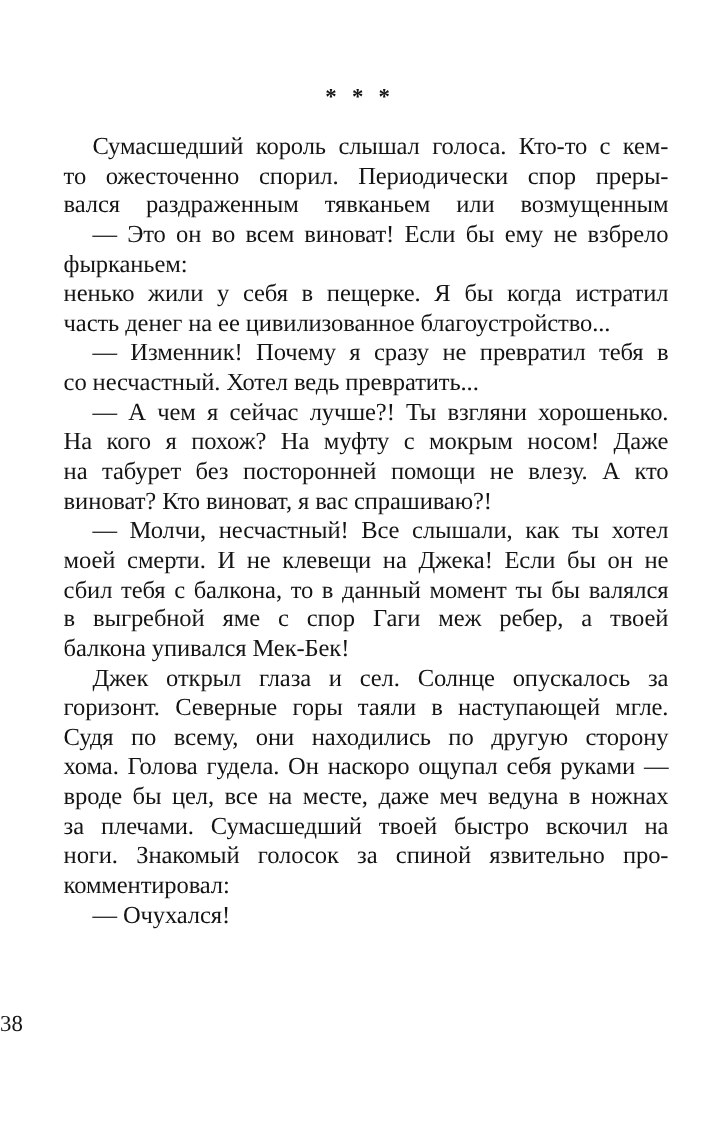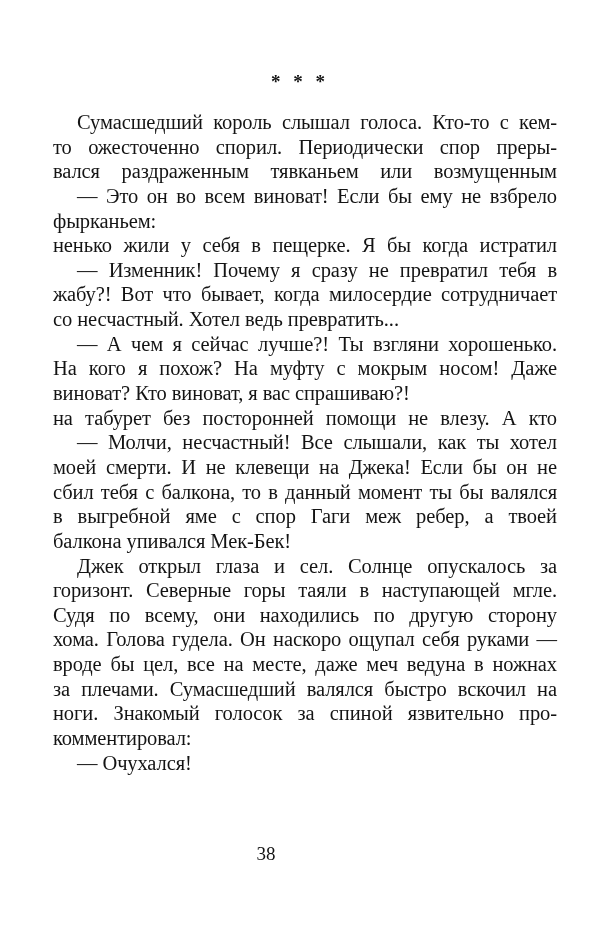--- a/index.html
+++ b/index.html
@@ -52,55 +52,54 @@
       padding-left: 24px;
     }
     .line.last {
       text-align-last: left;
     }
     .page-number {
       position: absolute;
       top: 842px;
       left: 0;
       width: 532px;
-      text-align: center;
       font-size: 19px;
       line-height: 24px;
     }
   </style>
 </head>
 <body>
 
 <div class="page">
   <div class="section-break">* * *</div>
 
   <div class="text-block" id="text-block">
       <span class="line indent">Сумасшедший король слышал голоса. Кто-то с кем-</span>
       <span class="line">то ожесточенно спорил. Периодически спор преры-</span>
       <span class="line">вался раздраженным тявканьем или возмущенным</span>
       <span class="line indent">— Это он во всем виноват! Если бы ему не взбрело</span>
       <span class="line last">фырканьем:</span>
       <span class="line">ненько жили у себя в пещерке. Я бы когда истратил</span>
+      <span class="line last">часть денег на ее цивилизованное благоустройство...</span>
       <span class="line indent">— Изменник! Почему я сразу не превратил тебя в</span>
-      <span class="line">жабу?! Вот что бывает, когда милосердие сотрудничает</span>
       <span class="line last">со несчастный. Хотел ведь превратить...</span>
       <span class="line indent">— А чем я сейчас лучше?! Ты взгляни хорошенько.</span>
       <span class="line">На кого я похож? На муфту с мокрым носом! Даже</span>
+      <span class="line">на табурет без посторонней помощи не влезу. А кто</span>
       <span class="line last">виноват? Кто виноват, я вас спрашиваю?!</span>
-      <span class="line">на табурет без посторонней помощи не влезу. А кто</span>
       <span class="line indent">— Молчи, несчастный! Все слышали, как ты хотел</span>
       <span class="line">моей смерти. И не клевещи на Джека! Если бы он не</span>
       <span class="line">сбил тебя с балкона, то в данный момент ты бы валялся</span>
       <span class="line">в выгребной яме с спор Гаги меж ребер, а твоей</span>
       <span class="line last">балкона упивался Мек-Бек!</span>
       <span class="line indent">Джек открыл глаза и сел. Солнце опускалось за</span>
       <span class="line">горизонт. Северные горы таяли в наступающей мгле.</span>
       <span class="line">Судя по всему, они находились по другую сторону</span>
       <span class="line">хома. Голова гудела. Он наскоро ощупал себя руками —</span>
       <span class="line">вроде бы цел, все на месте, даже меч ведуна в ножнах</span>
-      <span class="line">за плечами. Сумасшедший валялся быстро вскочил на</span>
+      <span class="line">за плечами. Сумасшедший твоей быстро вскочил на</span>
       <span class="line">ноги. Знакомый голосок за спиной язвительно про-</span>
       <span class="line last">комментировал:</span>
       <span class="line indent last">— Очухался!</span>
     </div>
 
   <div class="page-number">38</div>
 </div>
 
 </body></html>

